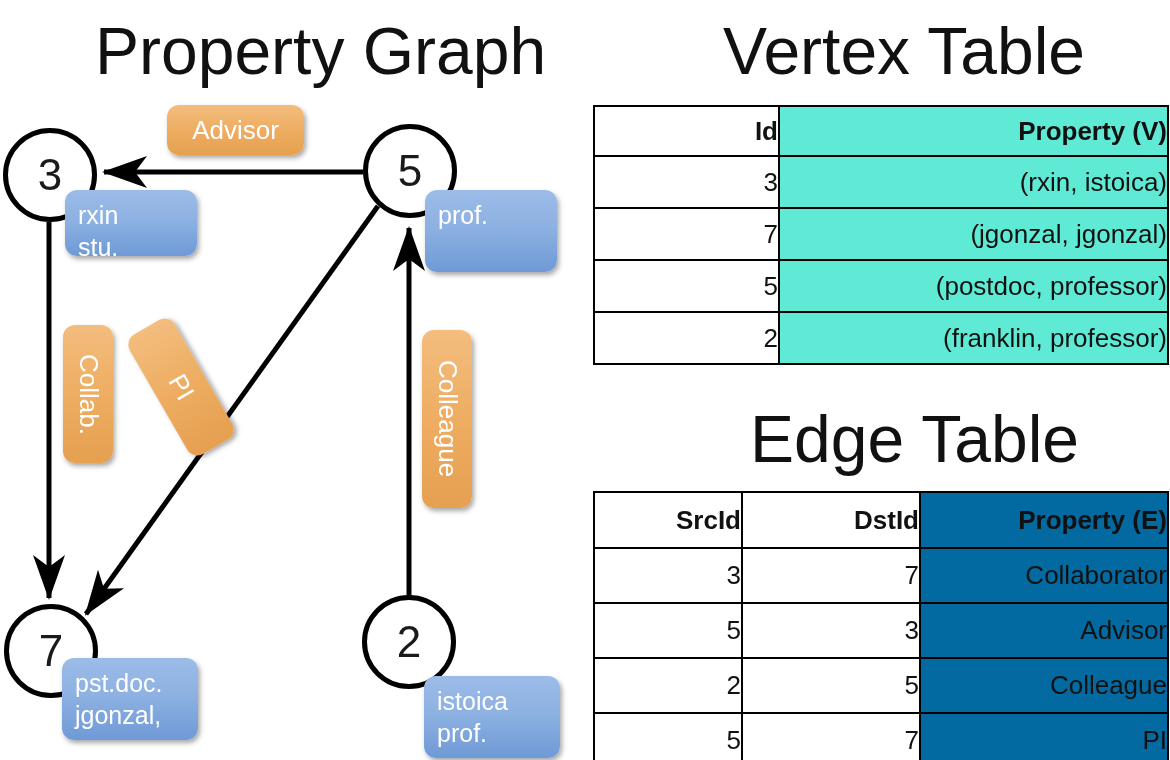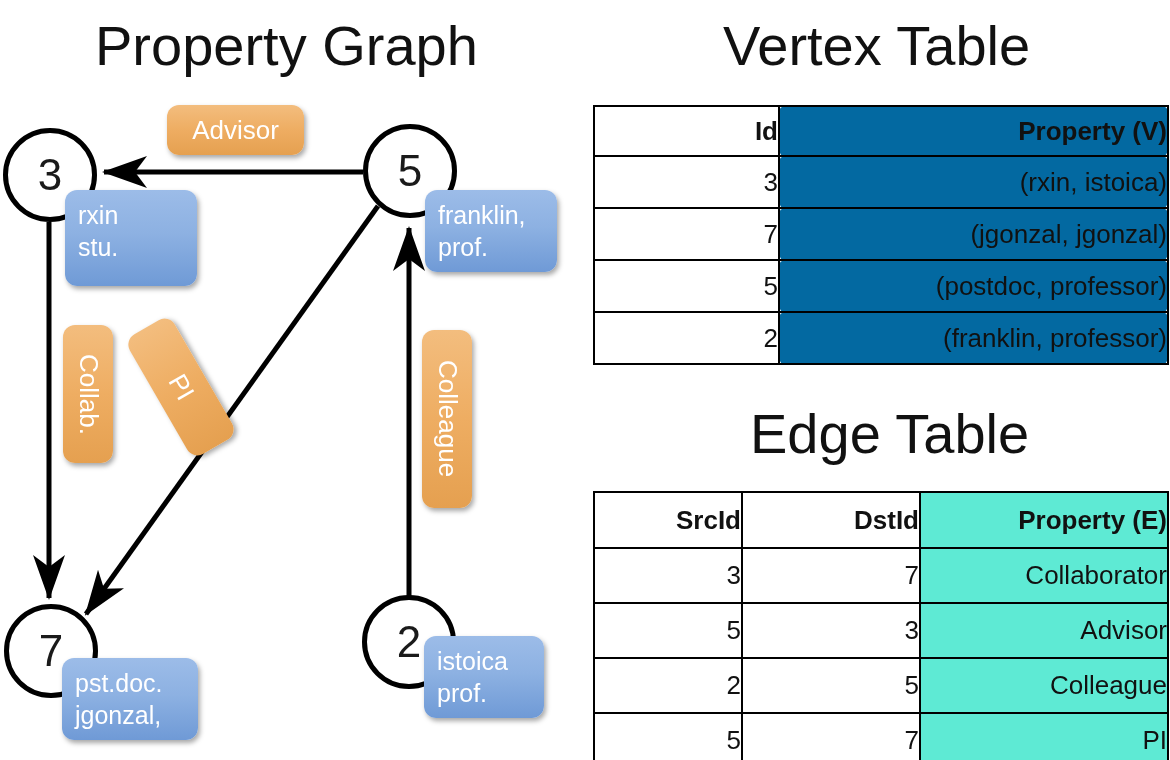--- a/index.html
+++ b/index.html
@@ -14,21 +14,21 @@
     overflow: hidden;
     font-family: "Liberation Sans", sans-serif;
     color: #000000;
   }
 
   
   .title {
     position: absolute;
     font-family: "Liberation Sans", sans-serif;
     font-weight: 300;
-    font-size: 56px;
+    font-size: 66px;
     line-height: 1;
     letter-spacing: 0px;
     color: #111111;
     white-space: nowrap;
   }
 
   
   #graph-panel {
     position: absolute;
     left: 0; top: 0;
@@ -101,22 +101,22 @@
     text-align: right;
     font-weight: 300;
     font-size: 26px;
     padding: 0;
     color: #111111;
   }
   .tbl th {
     font-weight: 700;
     font-size: 26px;
   }
-  .prop-v { background: #0369a1; border-radius: 6px; }
-  .prop-e { background: #5eead4; }
+  .prop-v { background: #5eead4; }
+  .prop-e { background: #0369a1; }
   .thickleft { border-left: 5px solid #000000; }
 </style>
 </head>
 <body>
 
 <div id="graph-panel">
 
   <div class="title" style="left:95px; top:18px;">Property Graph</div>
 
   <svg id="graph-svg" viewBox="0 0 585 760" xmlns="http://www.w3.org/2000/svg">
@@ -141,36 +141,35 @@
   <div class="node-circle" style="left:363px; top:124px; width:94px; height:94px;">
     <span>5</span>
   </div>
   <div class="node-circle" style="left:4px; top:604px; width:94px; height:94px;">
     <span>7</span>
   </div>
   <div class="node-circle" style="left:362px; top:595px; width:94px; height:94px;">
     <span>2</span>
   </div>
 
-  <div class="vlabel" style="left:65px; top:190px; width:132px; height:96px;">
+  <div class="vlabel" style="left:65px; top:190px; width:132px; height:66px;">
     <div>rxin</div>
     <div>stu.</div>
   </div>
 
   <div class="vlabel" style="left:425px; top:190px; width:132px; height:82px;">
-    <div>franklin,</div>
     <div>prof.</div>
   </div>
 
   <div class="vlabel" style="left:62px; top:658px; width:136px; height:82px;">
     <div>pst.doc.</div>
     <div>jgonzal,</div>
   </div>
 
-  <div class="vlabel" style="left:424px; top:636px; width:120px; height:82px;">
+  <div class="vlabel" style="left:424px; top:676px; width:136px; height:82px;">
     <div>istoica</div>
     <div>prof.</div>
   </div>
 
   <div class="elabel" style="left:167px; top:105px; width:137px; height:50px;">
     <span class="txt">Advisor</span>
   </div>
 
   <div class="elabel vert" style="left:63px; top:325px; width:50px; height:138px;">
     <span class="txt">Collab.</span>

